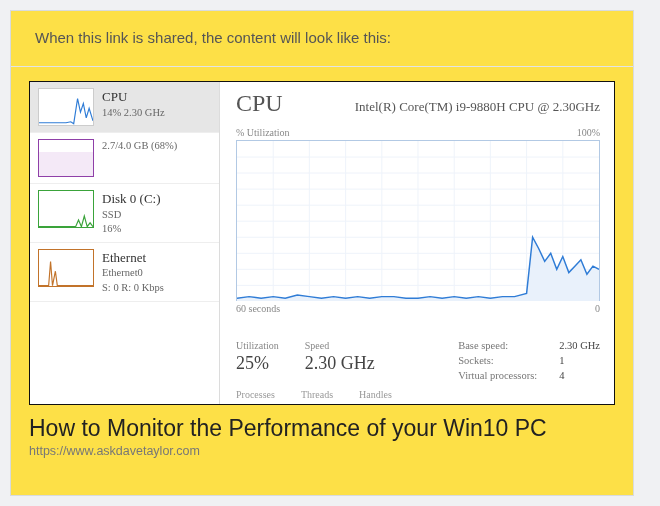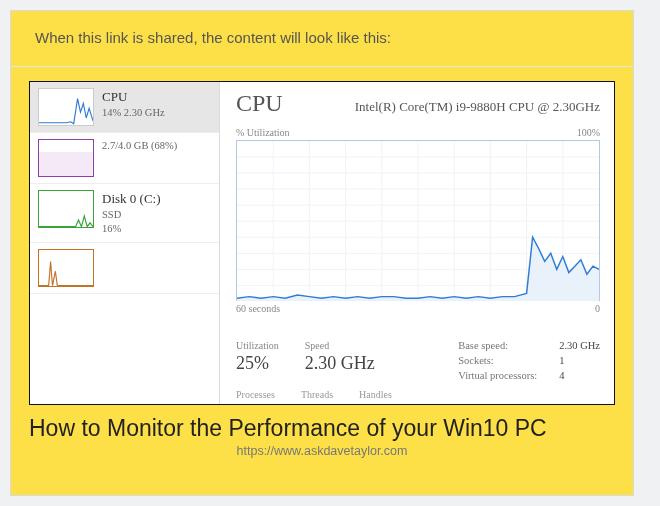--- a/index.html
+++ b/index.html
@@ -156,21 +156,20 @@
     padding: 10px 18px 14px 18px;
   }
   .link-title {
     font-size: 23px;
     color: #222;
   }
   .link-url {
     font-size: 12.5px;
     color: #777;
     margin-top: 2px;
-    text-align: center;
   }
 </style>
 </head>
 <body>
 
 <div class="card">
   <div class="intro">When this link is shared, the content will look like this:</div>
 
   <div class="preview-wrap">
     <div class="preview">
@@ -210,20 +209,25 @@
             <span class="side-sub">SSD</span>
             <span class="side-sub">16%</span>
           </div>
         </div>
 
         <div class="side-item">
           <div class="side-thumb" style="border-color:#c2732a">
             <svg viewBox="0 0 56 38" preserveAspectRatio="none">
               <polyline fill="none" stroke="#c2732a" stroke-width="1.2" points="0,37 10,37 12,12 14,37 17,22 19,37 56,37"></polyline>
             </svg>
+          </div>
+          <div class="side-labels">
+            <span class="side-title">Ethernet</span>
+            <span class="side-sub">Ethernet0</span>
+            <span class="side-sub">S: 0 R: 0 Kbps</span>
           </div>
         </div>
 
       </div>
 
       <div class="main">
         <div class="main-head">
           <span class="cpu-big">CPU</span>
           <span class="cpu-model">Intel(R) Core(TM) i9-9880H CPU @ 2.30GHz</span>
         </div>

